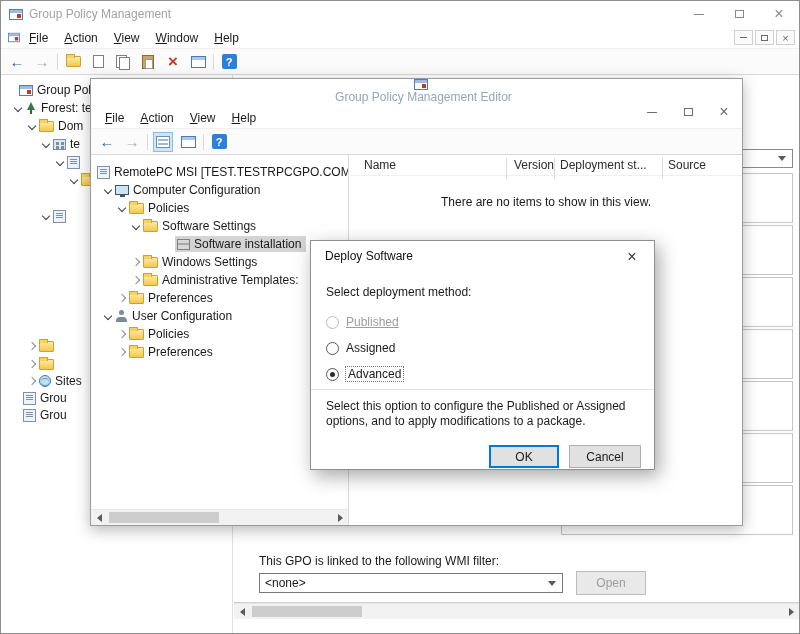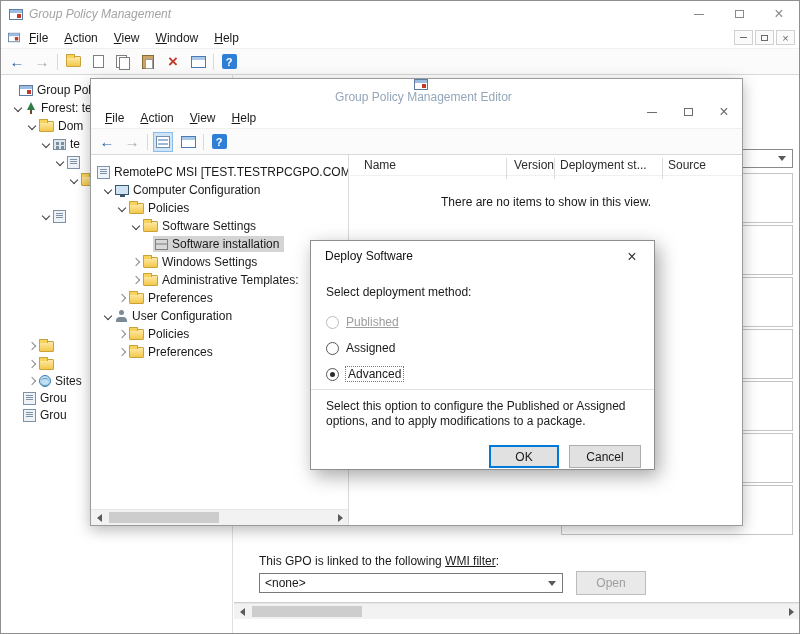--- a/index.html
+++ b/index.html
@@ -13,21 +13,21 @@
   
   .main-window { position:absolute; inset:0; border:1px solid #8f8f8f; background:#fff; }
   .editor-window { position:absolute; left:90px; top:78px; width:653px; height:448px;
     background:#fff; border:1px solid #9a9a9a; box-shadow:0 4px 14px rgba(0,0,0,.28); z-index:5; }
   .dialog { position:absolute; left:310px; top:240px; width:345px; height:230px;
     background:#fff; border:1px solid #8f8f8f; box-shadow:4px 6px 18px rgba(0,0,0,.35); z-index:10; }
 
   
   .titlebar { height:26px; display:flex; align-items:center; padding-left:8px; background:#fff; }
   .title { margin-left:6px; white-space:nowrap; }
-  .title.inactive { color:#a3a3a3;font-style:italic; }
+  .title.inactive { color:#a3a3a3; }
   .title.editor-t { color:#94a6b8; }
   .caps { margin-left:auto; display:flex; height:100%; }
   .cap-btn { width:40px; height:100%; display:flex; align-items:center; justify-content:center; color:#8a8a8a; }
   .cap-btn.ed { width:36px; color:#6e6e6e; }
   .glyph-min { width:10px; height:1px; background:currentColor; display:block; }
   .glyph-max { width:9px; height:8px; border:1px solid currentColor; display:block; }
   .glyph-x::before { content:"×"; font-size:16px; line-height:1; }
   .x-blue { color:#3973c9; }
 
   
@@ -95,21 +95,21 @@
   .main-tree { position:absolute; left:0; top:74px; width:232px; bottom:0; background:#fff; border-right:1px solid #e0e0e0; overflow:hidden; }
   .main-right { position:absolute; left:233px; top:74px; right:0; bottom:0; overflow:hidden; background:#fff; }
 
   
   .frag-combo { position:absolute; left:367px; top:74px; width:192px; height:19px; border:1px solid #8a8a8a; background:#fff; }
   .frag { position:absolute; left:327px; width:232px; height:50px; border:1px solid #c4c4c4; background:#fff; }
   .dd { position:absolute; right:1px; top:1px; bottom:1px; width:18px; display:flex; align-items:center; justify-content:center; background:#fff; }
   .dd::before { content:""; width:0; height:0; border-left:4px solid transparent; border-right:4px solid transparent; border-top:5px solid #5a5a5a; }
 
   .wmi-label { position:absolute; left:25px; top:479px; }
-  .ul { text-decoration:underline; }
+  .ul { }
   .wmi-combo { position:absolute; left:25px; top:498px; width:304px; height:20px; border:1px solid #7a7a7a; background:#fff; padding:2px 22px 2px 5px; }
   .btn { display:flex; align-items:center; justify-content:center; background:#e1e1e1; border:1px solid #adadad;text-align:right; }
   .btn.disabled { color:#9e9e9e; background:#e9e9e9; border-color:#bcbcbc; }
   .open-btn { position:absolute; left:342px; top:496px; width:70px; height:24px; }
   .divider { position:absolute; left:0; right:0; top:527px; height:1px; background:#d0d0d0; }
 
   .hscroll { position:absolute; height:16px; background:#f2f2f2; border-top:1px solid #e6e6e6; }
   .hs-btn { position:absolute; top:0; width:16px; height:16px; display:flex; align-items:center; justify-content:center; }
   .hs-btn::before { content:""; width:0; height:0; border-top:4px solid transparent; border-bottom:4px solid transparent; }
   .hs-left { left:0; } .hs-left::before { border-right:5px solid #5a5a5a; }
@@ -357,21 +357,21 @@
       <div class="trow" style="top:44px; padding-left:26px;">
         <span class="chevbox down"></span>
         <span class="ic ic-folder"></span>
         <span class="tlabel">Policies</span>
       </div>
       <div class="trow" style="top:62px; padding-left:40px;">
         <span class="chevbox down"></span>
         <span class="ic ic-folder"></span>
         <span class="tlabel">Software Settings</span>
       </div>
-      <div class="trow" style="top:80px; padding-left:62px;">
+      <div class="trow" style="top:80px; padding-left:84px;">
         <span class="selbox">
           <span class="ic ic-package"></span>
           <span class="tlabel">Software installation</span>
         </span>
       </div>
       <div class="trow" style="top:98px; padding-left:40px;">
         <span class="chevbox"></span>
         <span class="ic ic-folder"></span>
         <span class="tlabel">Windows Settings</span>
       </div>

